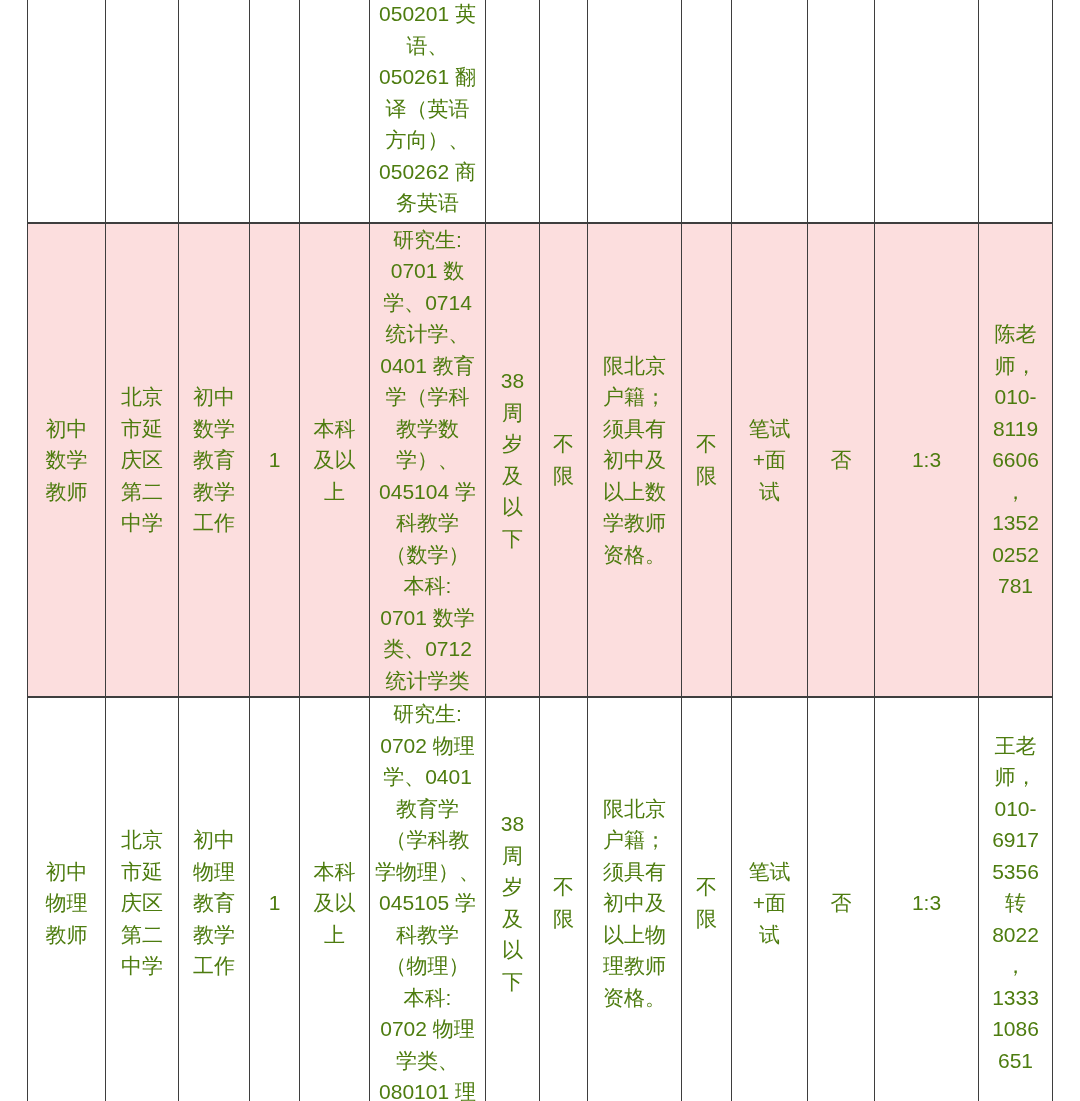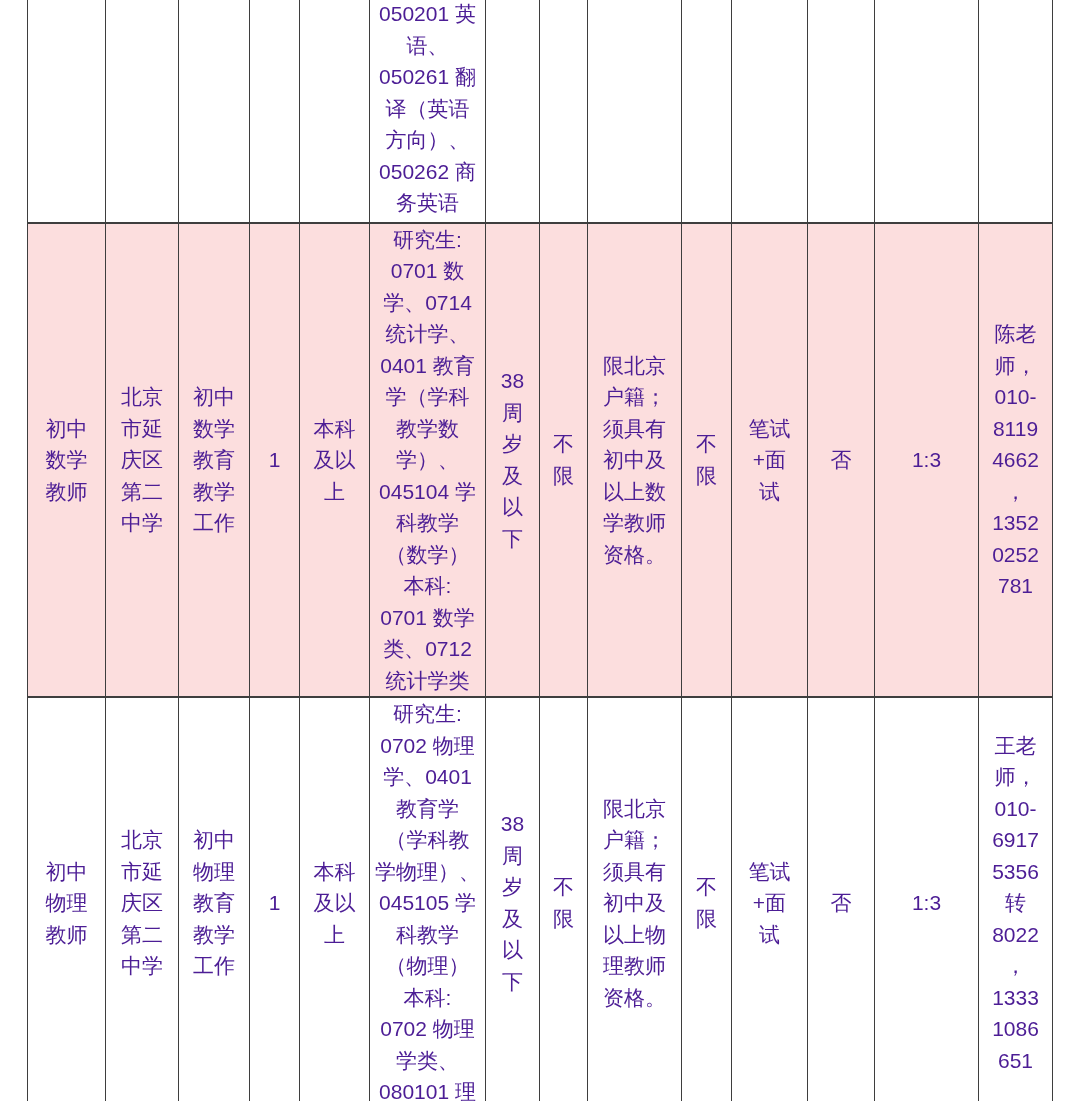--- a/index.html
+++ b/index.html
@@ -7,21 +7,21 @@
     padding: 0;
     background: #ffffff;
   }
   .screen {
     position: relative;
     width: 1080px;
     height: 1101px;
     background: #ffffff;
     overflow: hidden;
     font-family: "Liberation Sans", "DejaVu Sans", sans-serif;
-    color: #4c1d95;
+    color: #4d7c0f;
   }
   table.jobs {
     position: absolute;
     left: 27px;
     top: -2px;
     border-collapse: collapse;
     table-layout: fixed;
   }
   table.jobs td {
     border-left: 1px solid #3e3e3e;
@@ -145,21 +145,21 @@
 限</td>
       <td>笔试
 +面
 试</td>
       <td>否</td>
       <td>1:3</td>
       <td>陈老
 师，
 010-
 8119
-4662
+6606
 ，
 1352
 0252
 781</td>
     </tr>
 
     <tr class="row-cut-bottom">
       <td>初中
 物理
 教师</td>

